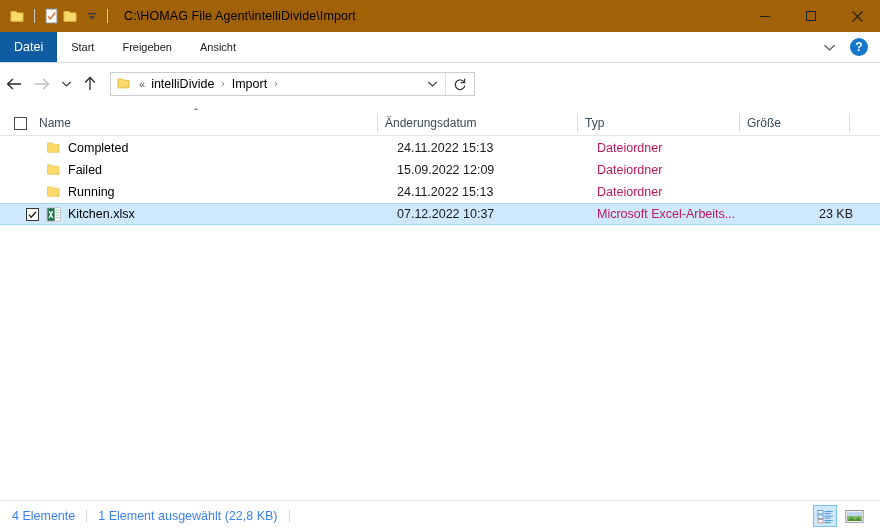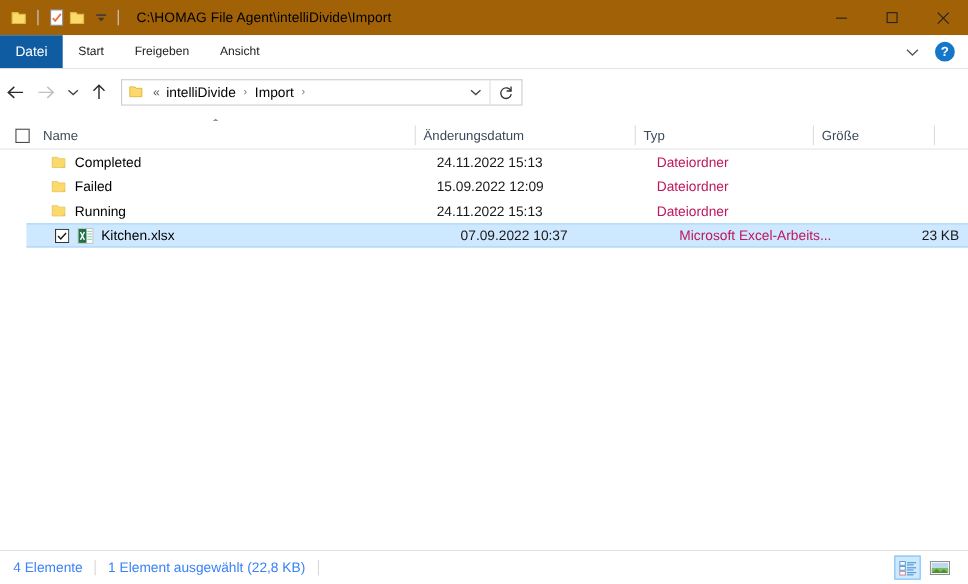--- a/index.html
+++ b/index.html
@@ -292,21 +292,20 @@
     height: 22px;
     display: flex;
     align-items: center;
     box-sizing: border-box;
     padding-left: 12px;
   }
   .row.selected {
     background: #cde8ff;
     border-top: 1px solid #a6d4f5;
     border-bottom: 1px solid #a6d4f5;
-    margin-left: 24px;
   }
   .cell-name {
     width: 377px;
     display: flex;
     align-items: center;
     box-sizing: border-box;
     overflow: hidden;
   }
   .row-check {
     width: 13px; height: 13px;
@@ -618,21 +617,21 @@
           <rect x="1.4" y="1.2" width="7.2" height="12.6" fill="#1e7145"></rect>
           <path d="M3.1 3.9l3.6 7.2M6.7 3.9l-3.6 7.2" stroke="#ffffff" stroke-width="1.25" fill="none"></path>
           <rect x="9.3" y="2.8" width="4.4" height="1.1" fill="#9fd3b5"></rect>
           <rect x="9.3" y="5.2" width="4.4" height="1.1" fill="#9fd3b5"></rect>
           <rect x="9.3" y="7.6" width="4.4" height="1.1" fill="#9fd3b5"></rect>
           <rect x="9.3" y="10" width="4.4" height="1.1" fill="#9fd3b5"></rect>
         </svg>
       </div>
       <span class="row-label">Kitchen.xlsx</span>
     </div>
-    <div class="cell-date">07.09.2022 10:37</div>
+    <div class="cell-date">07.12.2022 10:37</div>
     <div class="cell-type">Microsoft Excel-Arbeits...</div>
     <div class="cell-size">23 KB</div>
   </div>
 
 </div>
 
 <div class="statusbar-top"></div>
 <div class="statusbar">
   <div class="status-text status-item-1">4 Elemente</div>
   <div class="status-div"></div>

